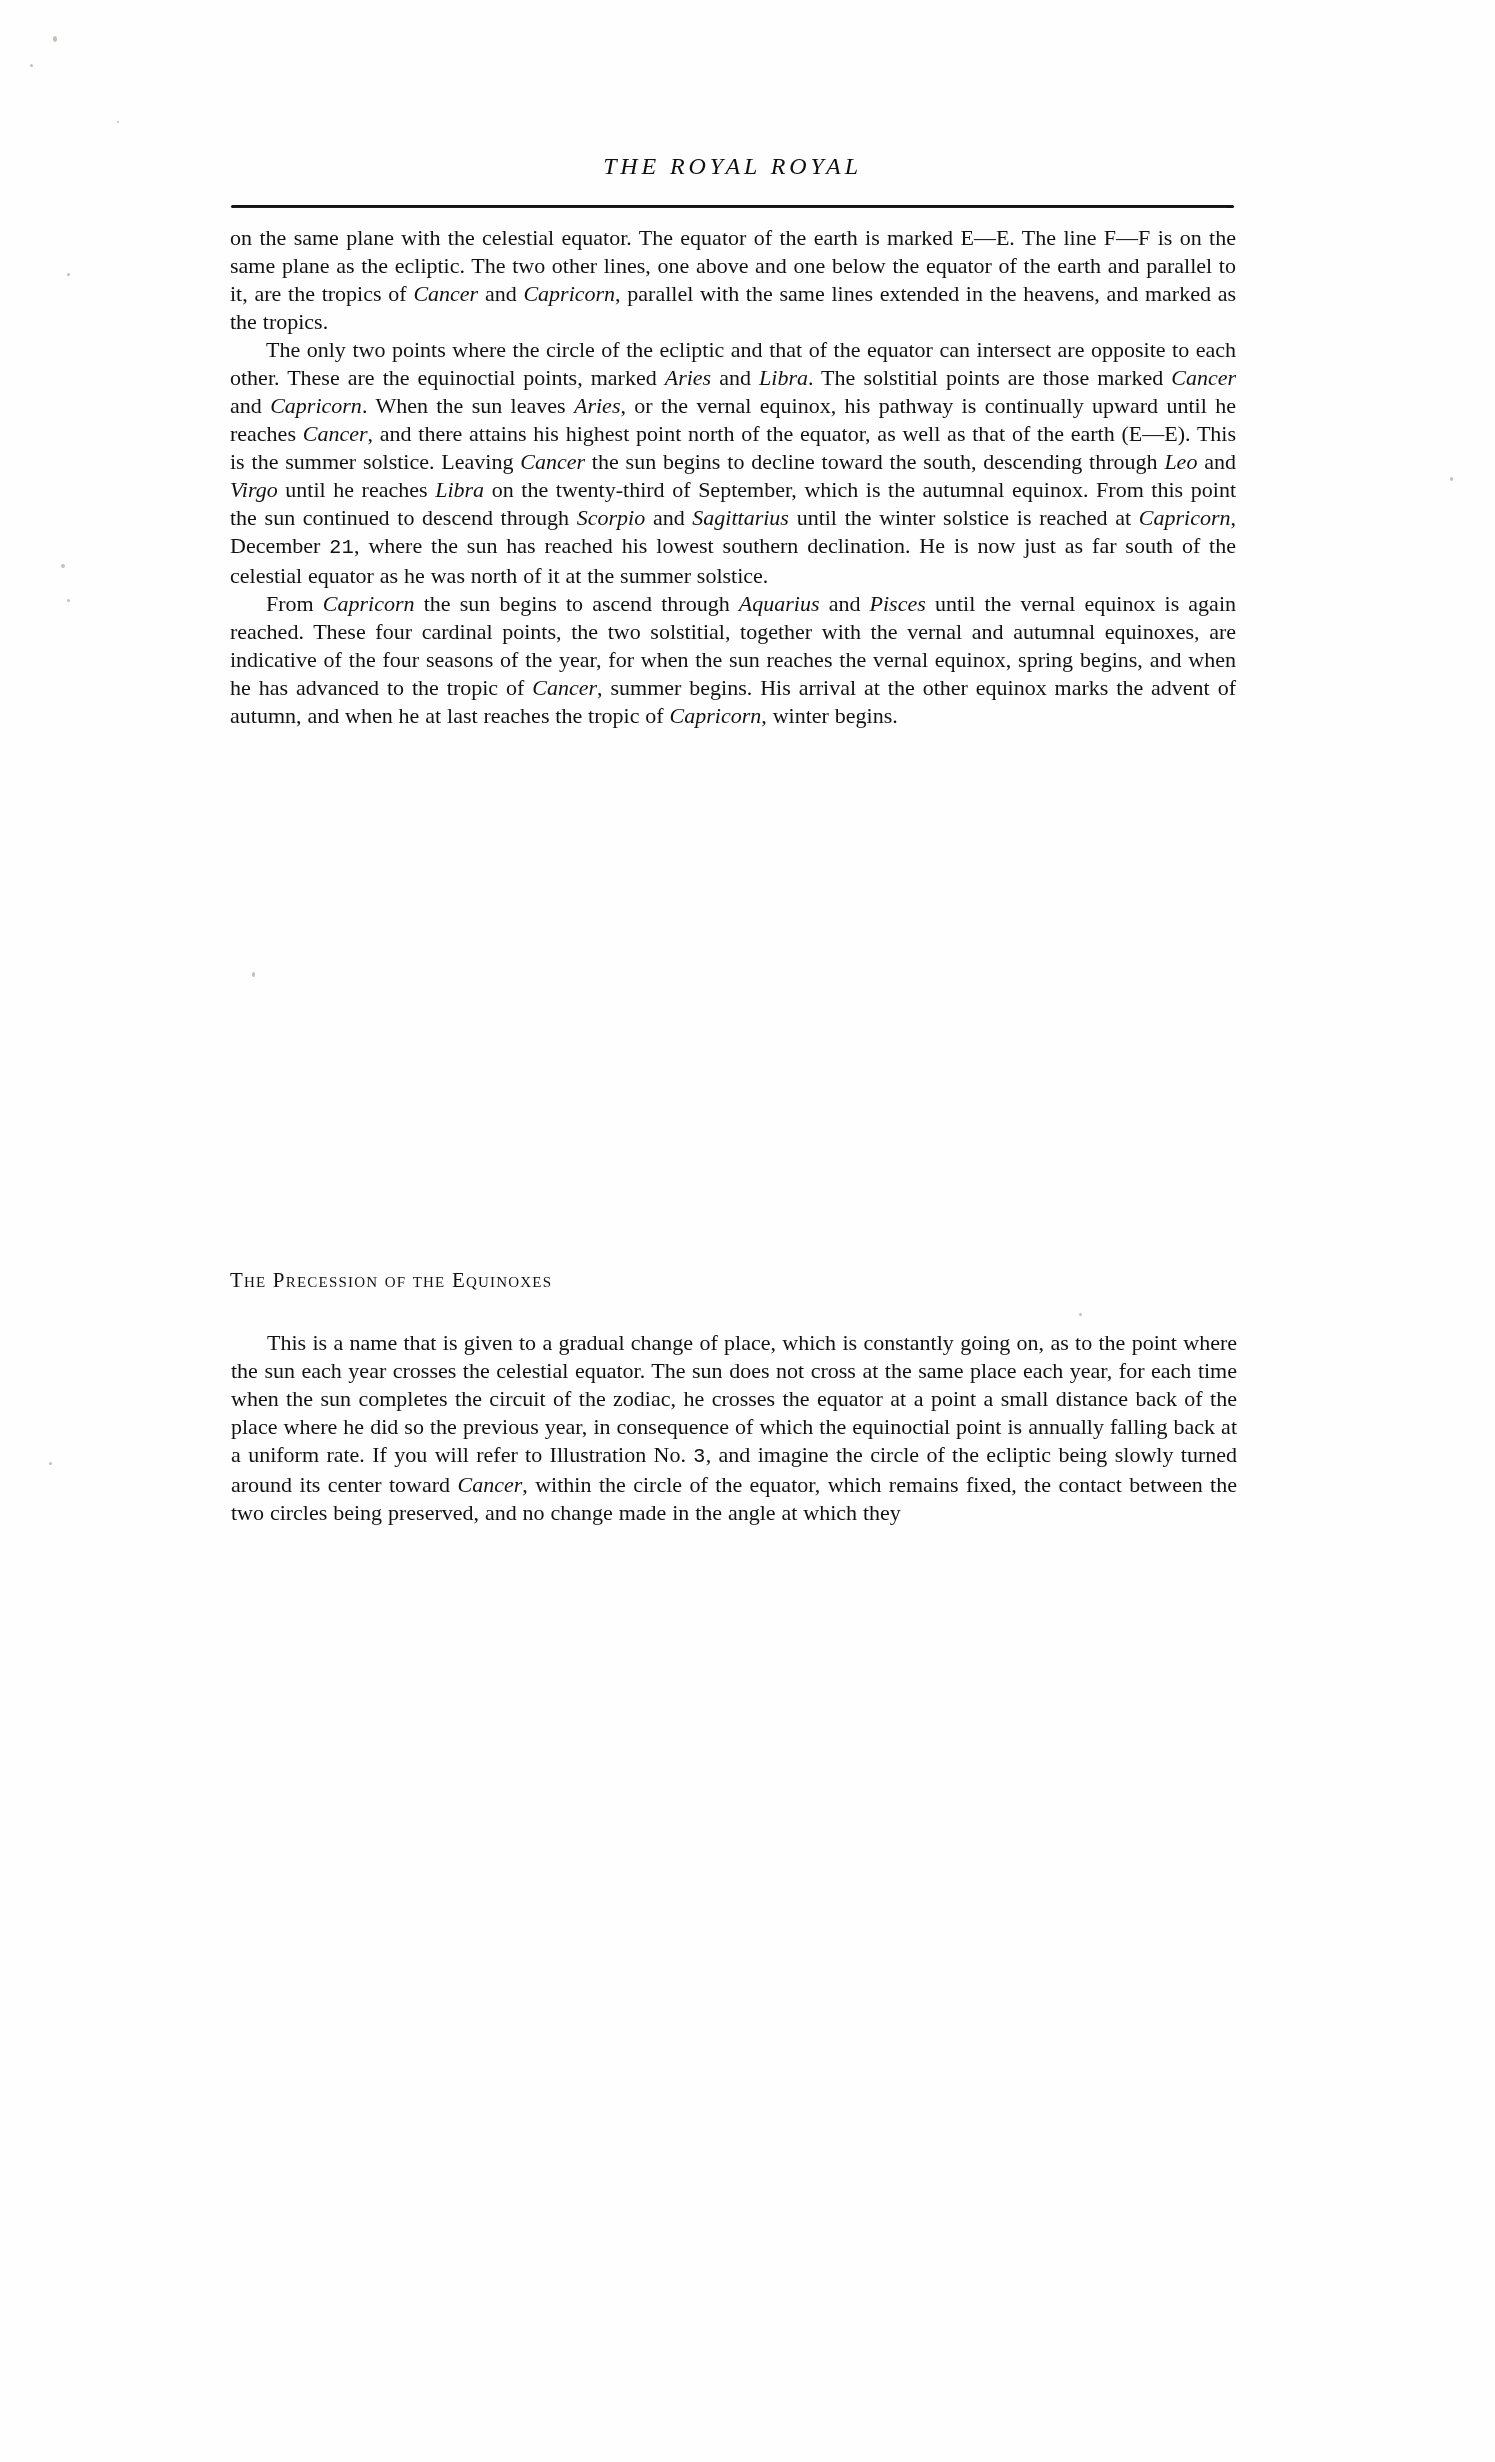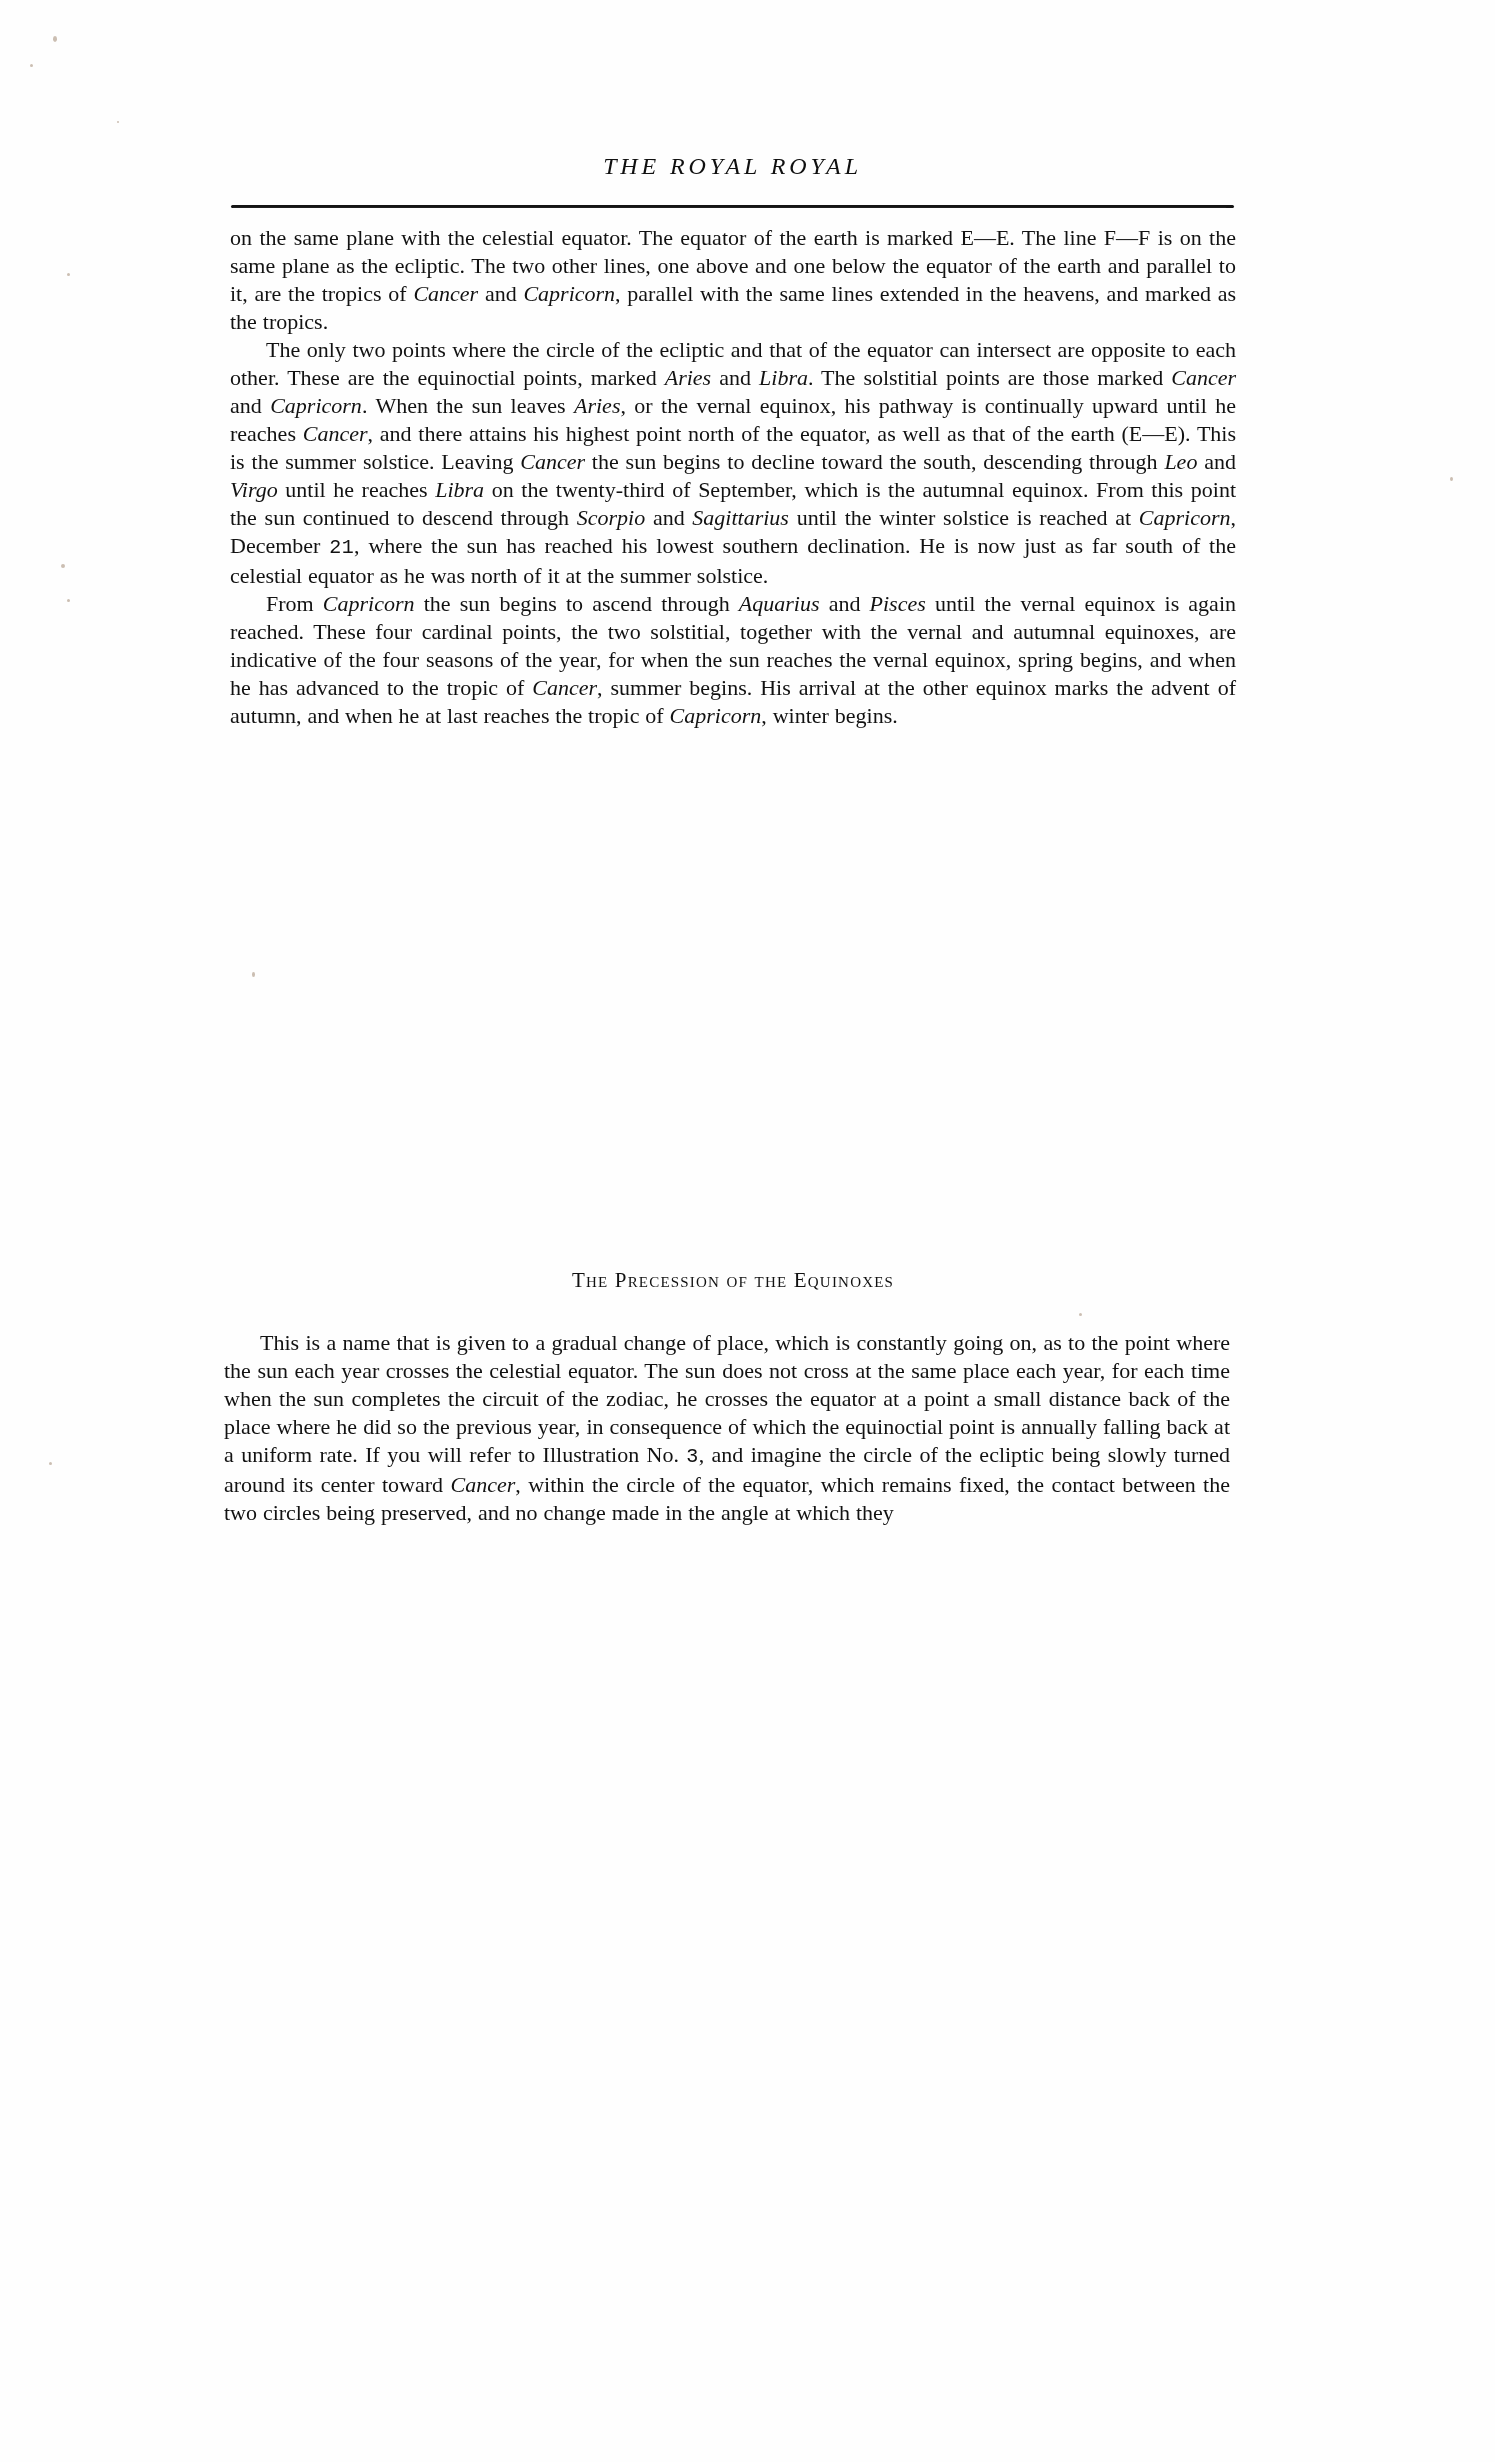--- a/index.html
+++ b/index.html
@@ -86,31 +86,30 @@
     letter-spacing: 0.4px;
     font-family: Liberation Mono, monospace;
   }
 
   
   .section-head {
     position: absolute;
     left: 230px;
     top: 1268px;
     width: 1006px;
-    text-align: center;
     font-size: 21px;
     font-variant: small-caps;
     letter-spacing: 1.2px;
     white-space: nowrap;
     color: #111;
   }
 
   .block-two {
     position: absolute;
-    left: 224px;
+    left: 231px;
     top: 1329px;
     width: 1006px;
   }
 </style>
 </head>
 <body>
 
 <div class="page">
 
   <div class="running-head">THE ROYAL ROYAL</div>

